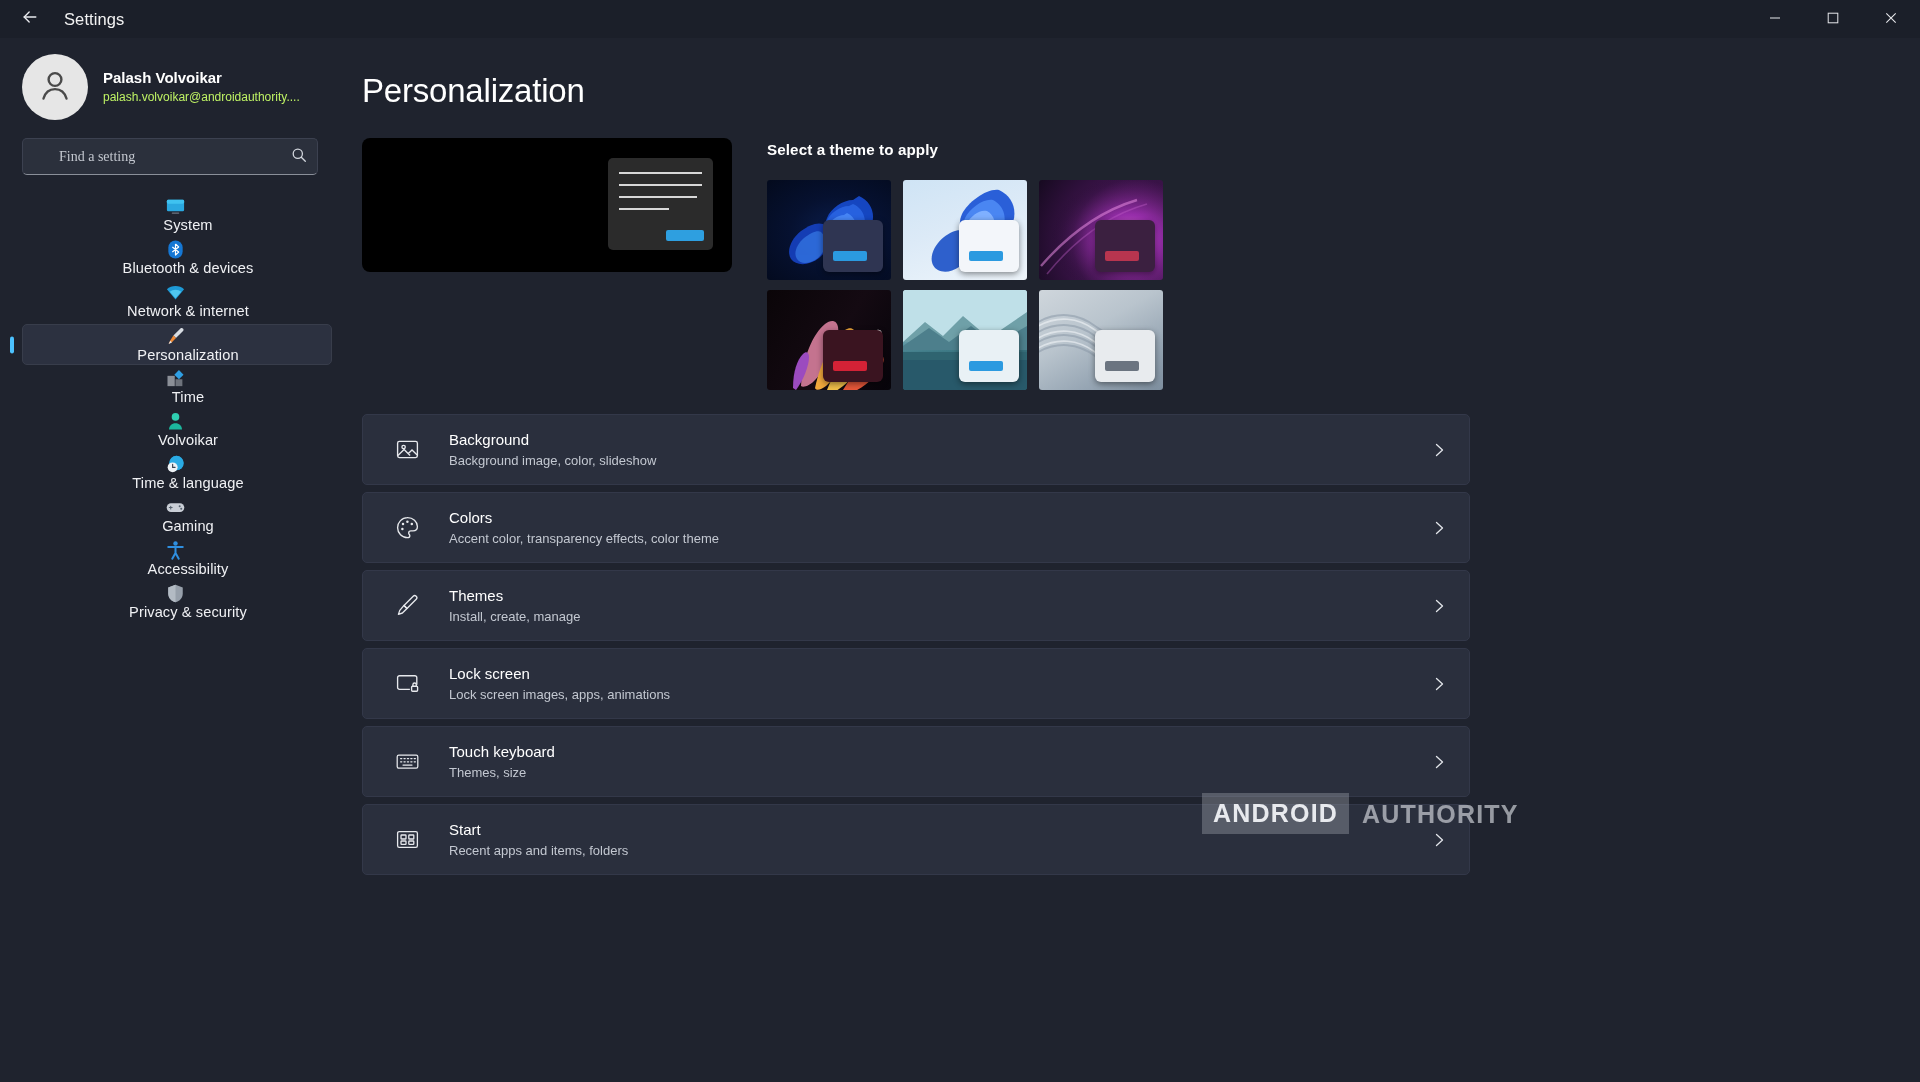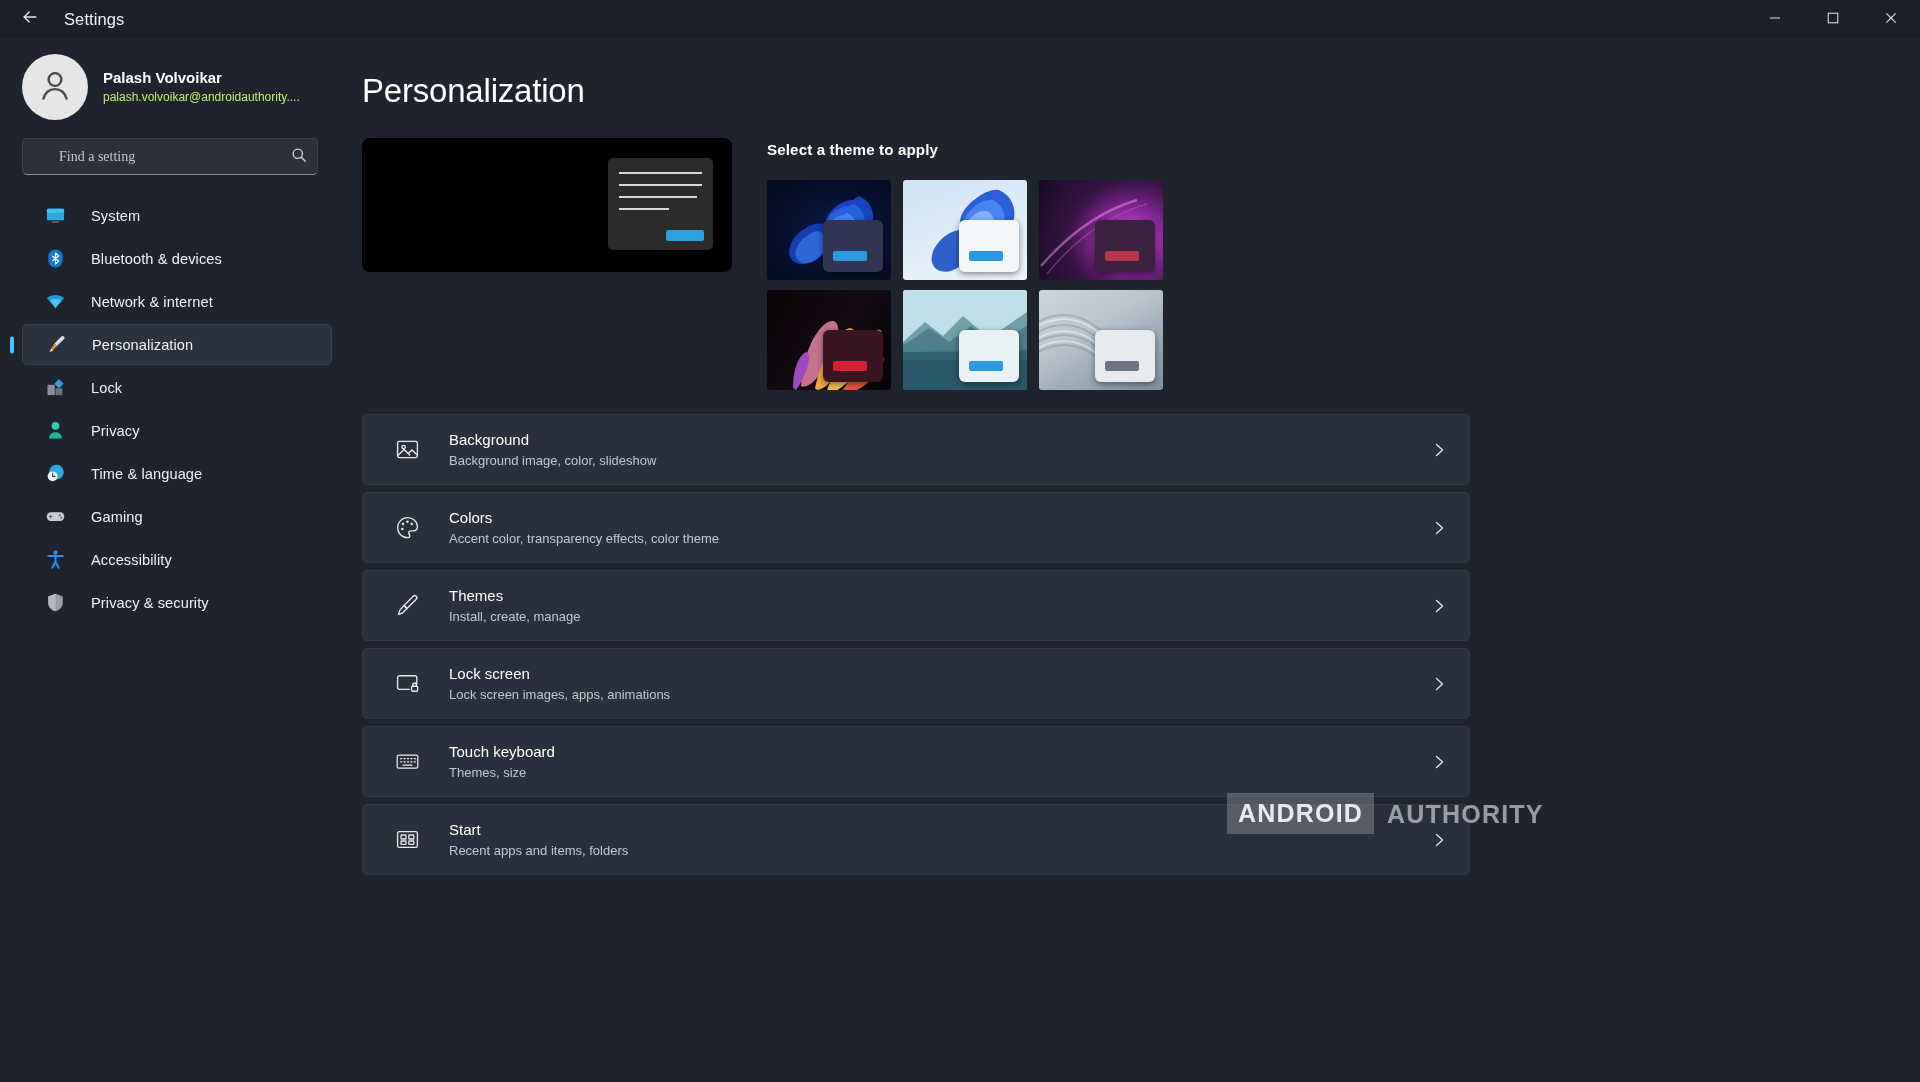--- a/index.html
+++ b/index.html
@@ -126,20 +126,21 @@
   .nav { padding: 0 8px; }
   .nav-item {
     position: relative;
     display: flex;
     align-items: center;
     height: 41px;
     margin: 2px 0 2px 14px;
     padding-left: 22px;
     border-radius: 5px;
     cursor: pointer;
+    flex-direction: column;
   }
   .nav-item.active {
     background: #2c3140;
     border: 1px solid #383d4b;
   }
   .nav-item.active::before {
     content: "";
     position: absolute;
     left: -13px;
     top: 50%;
@@ -300,21 +301,21 @@
     font-size: 13px;
     color: #c3c8d1;
     line-height: 19px;
     margin-top: 1px;
   }
   .row-chevron { width: 16px; height: 16px; flex: 0 0 16px; }
 
   
   .watermark {
     position: absolute;
-    left: 1227px;
+    left: 1202px;
     top: 793px;
     display: flex;
     align-items: center;
     z-index: 30;
     pointer-events: none;
   }
   .wm-box {
     background: rgba(150,155,165,0.42);
     color: #e8eaee;
     font-size: 25px;
@@ -446,31 +447,31 @@
         </div>
 
         <div class="nav-item">
           <span class="nav-icon">
             <svg viewBox="0 0 22 22">
                 <rect x="2.6" y="8.2" width="7.6" height="10.8" fill="#8b8f97"></rect>
                 <rect x="11" y="11.8" width="7.2" height="7.2" fill="#6e737c"></rect>
                 <path d="M14.6 2.2l4.8 4.8-4.8 4.8-4.8-4.8z" fill="#2f9fe4"></path>
               </svg>
           </span>
-          <span class="nav-label">Lock</span>
+          <span class="nav-label">Time</span>
         </div>
 
         <div class="nav-item">
           <span class="nav-icon">
             <svg viewBox="0 0 22 22">
                 <circle cx="11" cy="6.2" r="4" fill="#2fcfb2"></circle>
                 <path d="M4.2 19.4c0-3.8 3-6.6 6.8-6.6s6.8 2.8 6.8 6.6z" fill="#1cb79d"></path>
               </svg>
           </span>
-          <span class="nav-label">Privacy</span>
+          <span class="nav-label">Volvoikar</span>
         </div>
 
         <div class="nav-item">
           <span class="nav-icon">
             <svg viewBox="0 0 22 22">
                 <circle cx="12" cy="9.5" r="7.6" fill="#1a9cd8"></circle>
                 <path d="M12 1.9a7.6 7.6 0 010 15.2 7.6 7.6 0 010-15.2z" fill="#35b6ec" opacity="0.6"></path>
                 <circle cx="8" cy="14" r="5.2" fill="#eef2f6"></circle>
                 <path d="M8 10.8V14h2.6" stroke="#3a4450" stroke-width="1.2" fill="none" stroke-linecap="round"></path>
               </svg>

